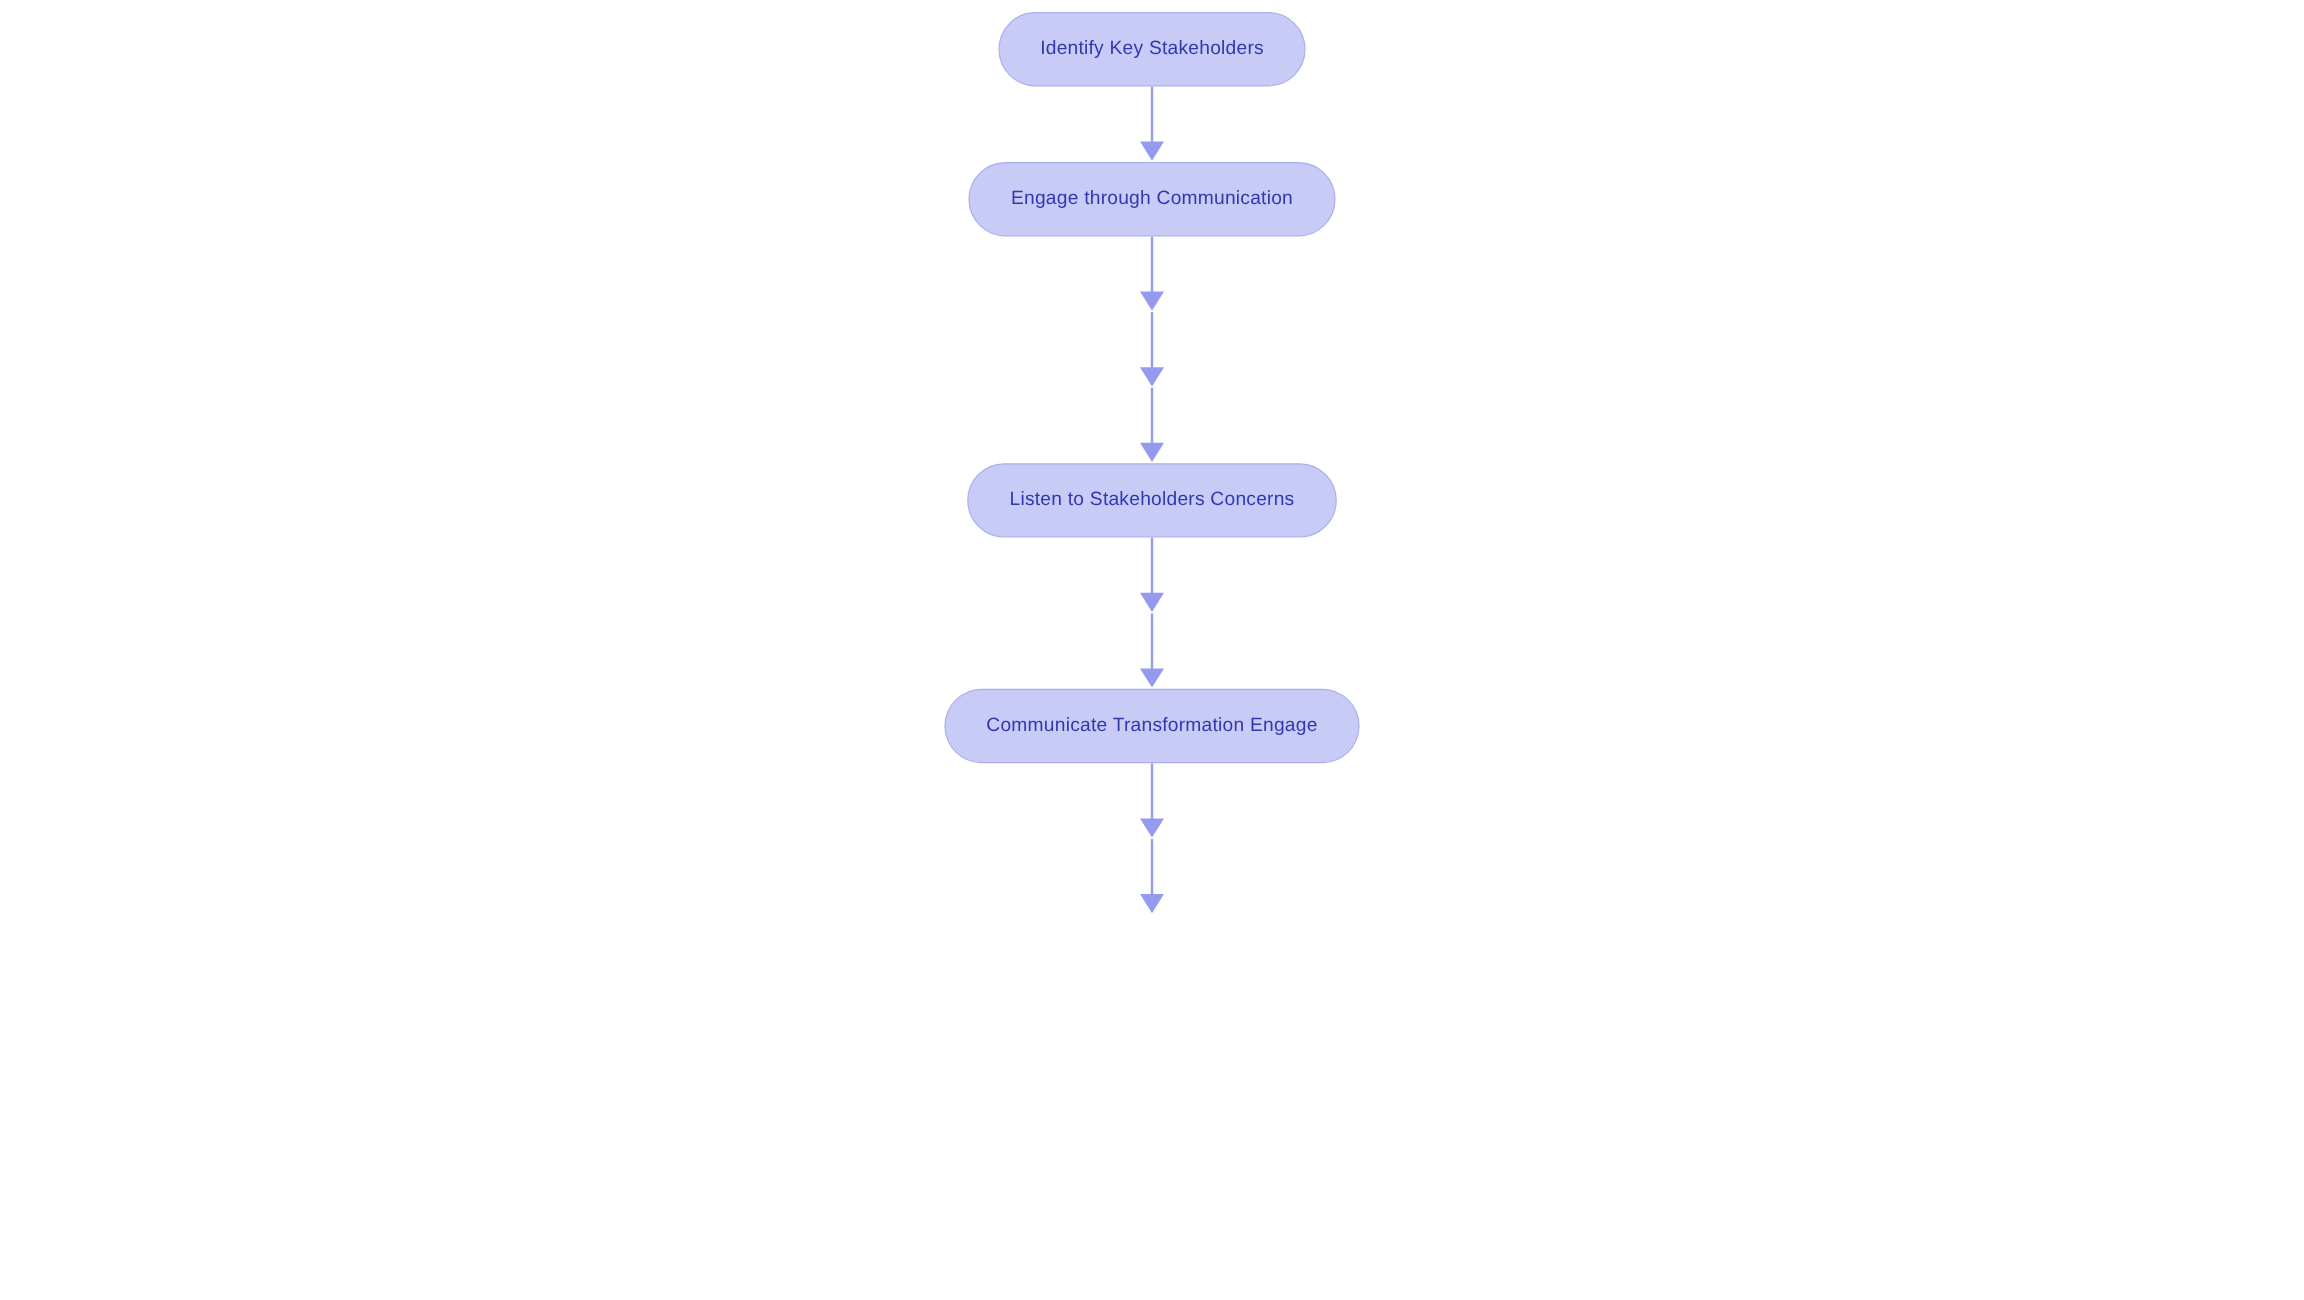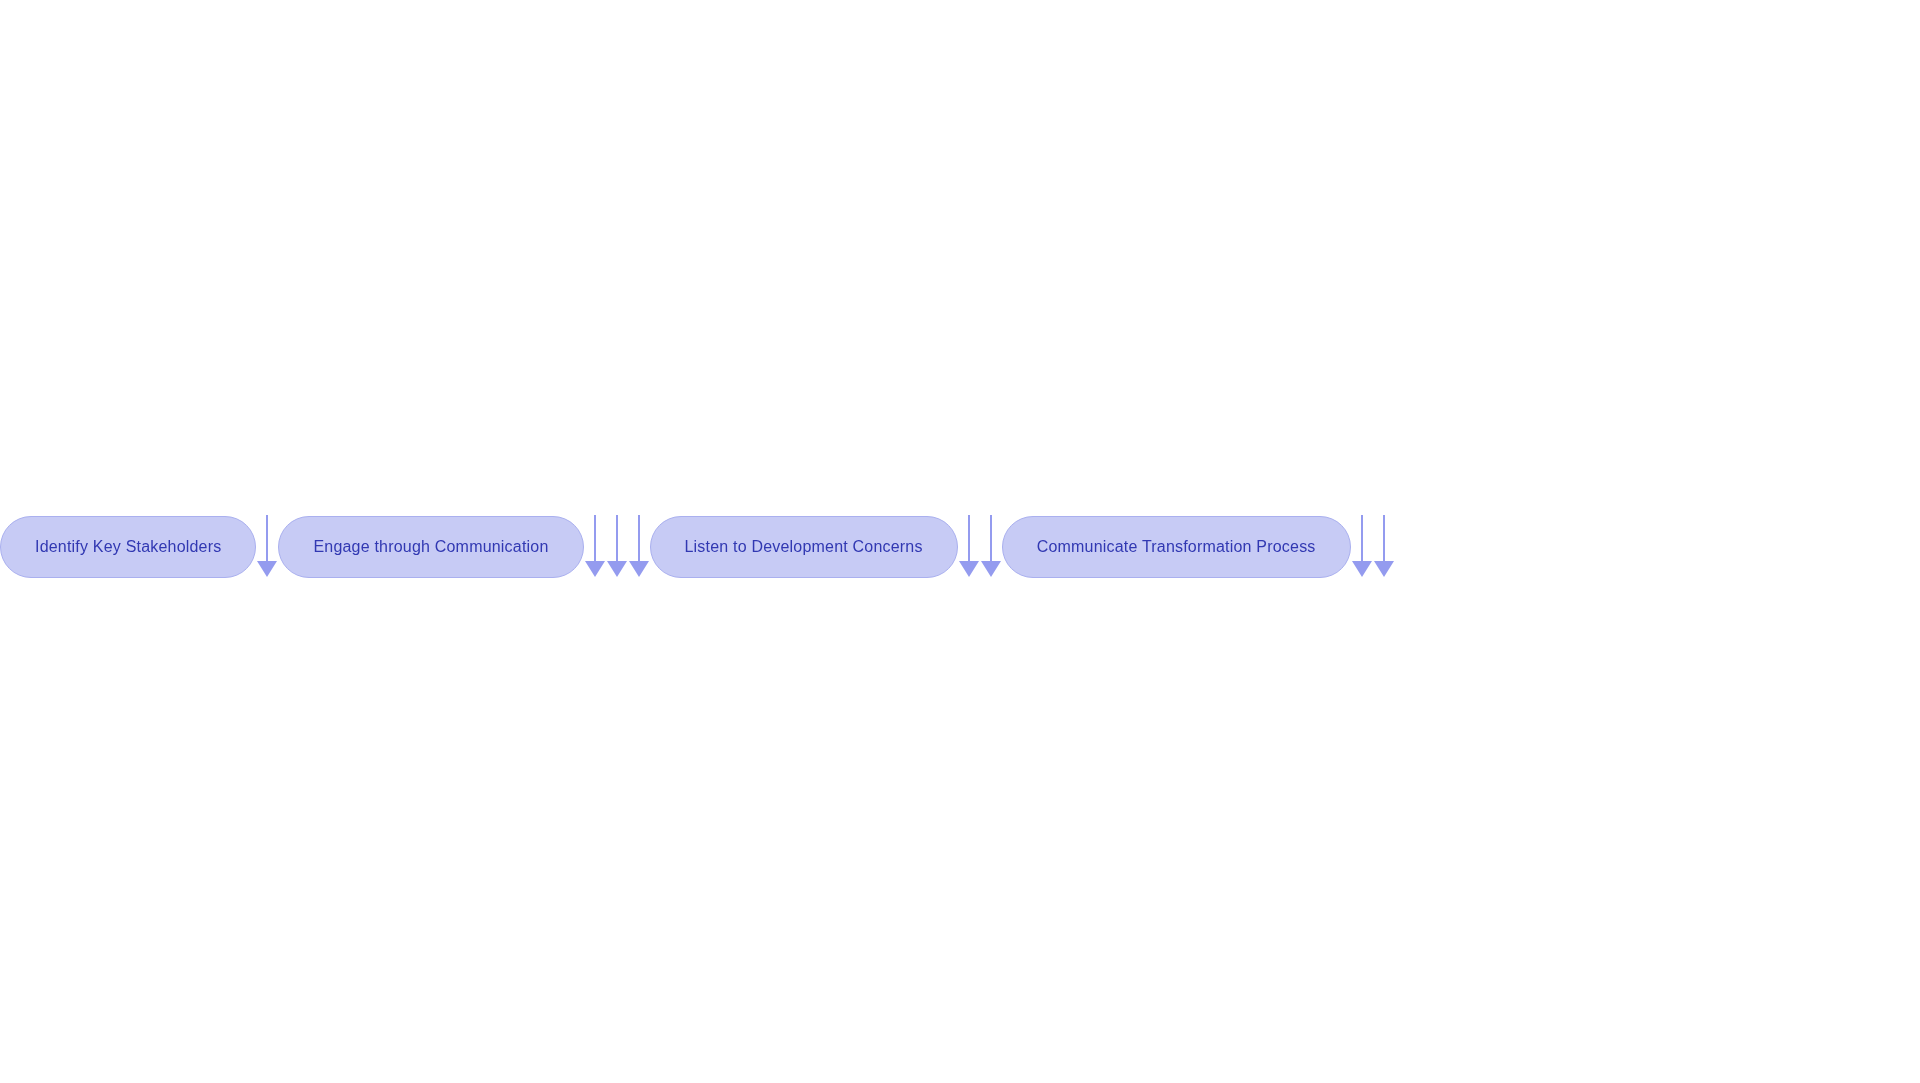--- a/index.html
+++ b/index.html
@@ -11,21 +11,21 @@
     height: 1083px;
     background: var(--background, #ffffff);
     font-family: "Liberation Sans", sans-serif;
     overflow: hidden;
   }
   .canvas {
     position: relative;
     width: 1920px;
     height: 1083px;
     display: flex;
-    flex-direction: row;
+    flex-direction: column;
     align-items: center;
     padding-top: 10px;
     box-sizing: border-box;
   }
   .node {
     flex: 0 0 auto;
     height: 62px;
     border-radius: 31px;
     background: var(--node-fill, #c7cbf5);
     border: 1.5px solid var(--node-border, #aab0ef);
@@ -85,36 +85,36 @@
     <polygon points="1,46 21,46 11,62"></polygon>
   </svg>
 
 
   <svg class="arrow" viewBox="0 0 22 63">
     <line x1="11" y1="0" x2="11" y2="47"></line>
     <polygon points="1,46 21,46 11,62"></polygon>
   </svg>
 
   <div class="node">
-    <span class="node-label">Listen to Development Concerns</span>
+    <span class="node-label">Listen to Stakeholders Concerns</span>
   </div>
 
   <svg class="arrow" viewBox="0 0 22 63">
     <line x1="11" y1="0" x2="11" y2="47"></line>
     <polygon points="1,46 21,46 11,62"></polygon>
   </svg>
 
 
   <svg class="arrow" viewBox="0 0 22 63">
     <line x1="11" y1="0" x2="11" y2="47"></line>
     <polygon points="1,46 21,46 11,62"></polygon>
   </svg>
 
   <div class="node">
-    <span class="node-label">Communicate Transformation Process</span>
+    <span class="node-label">Communicate Transformation Engage</span>
   </div>
 
   <svg class="arrow" viewBox="0 0 22 63">
     <line x1="11" y1="0" x2="11" y2="47"></line>
     <polygon points="1,46 21,46 11,62"></polygon>
   </svg>
 
 
   <svg class="arrow" viewBox="0 0 22 63">
     <line x1="11" y1="0" x2="11" y2="47"></line>

